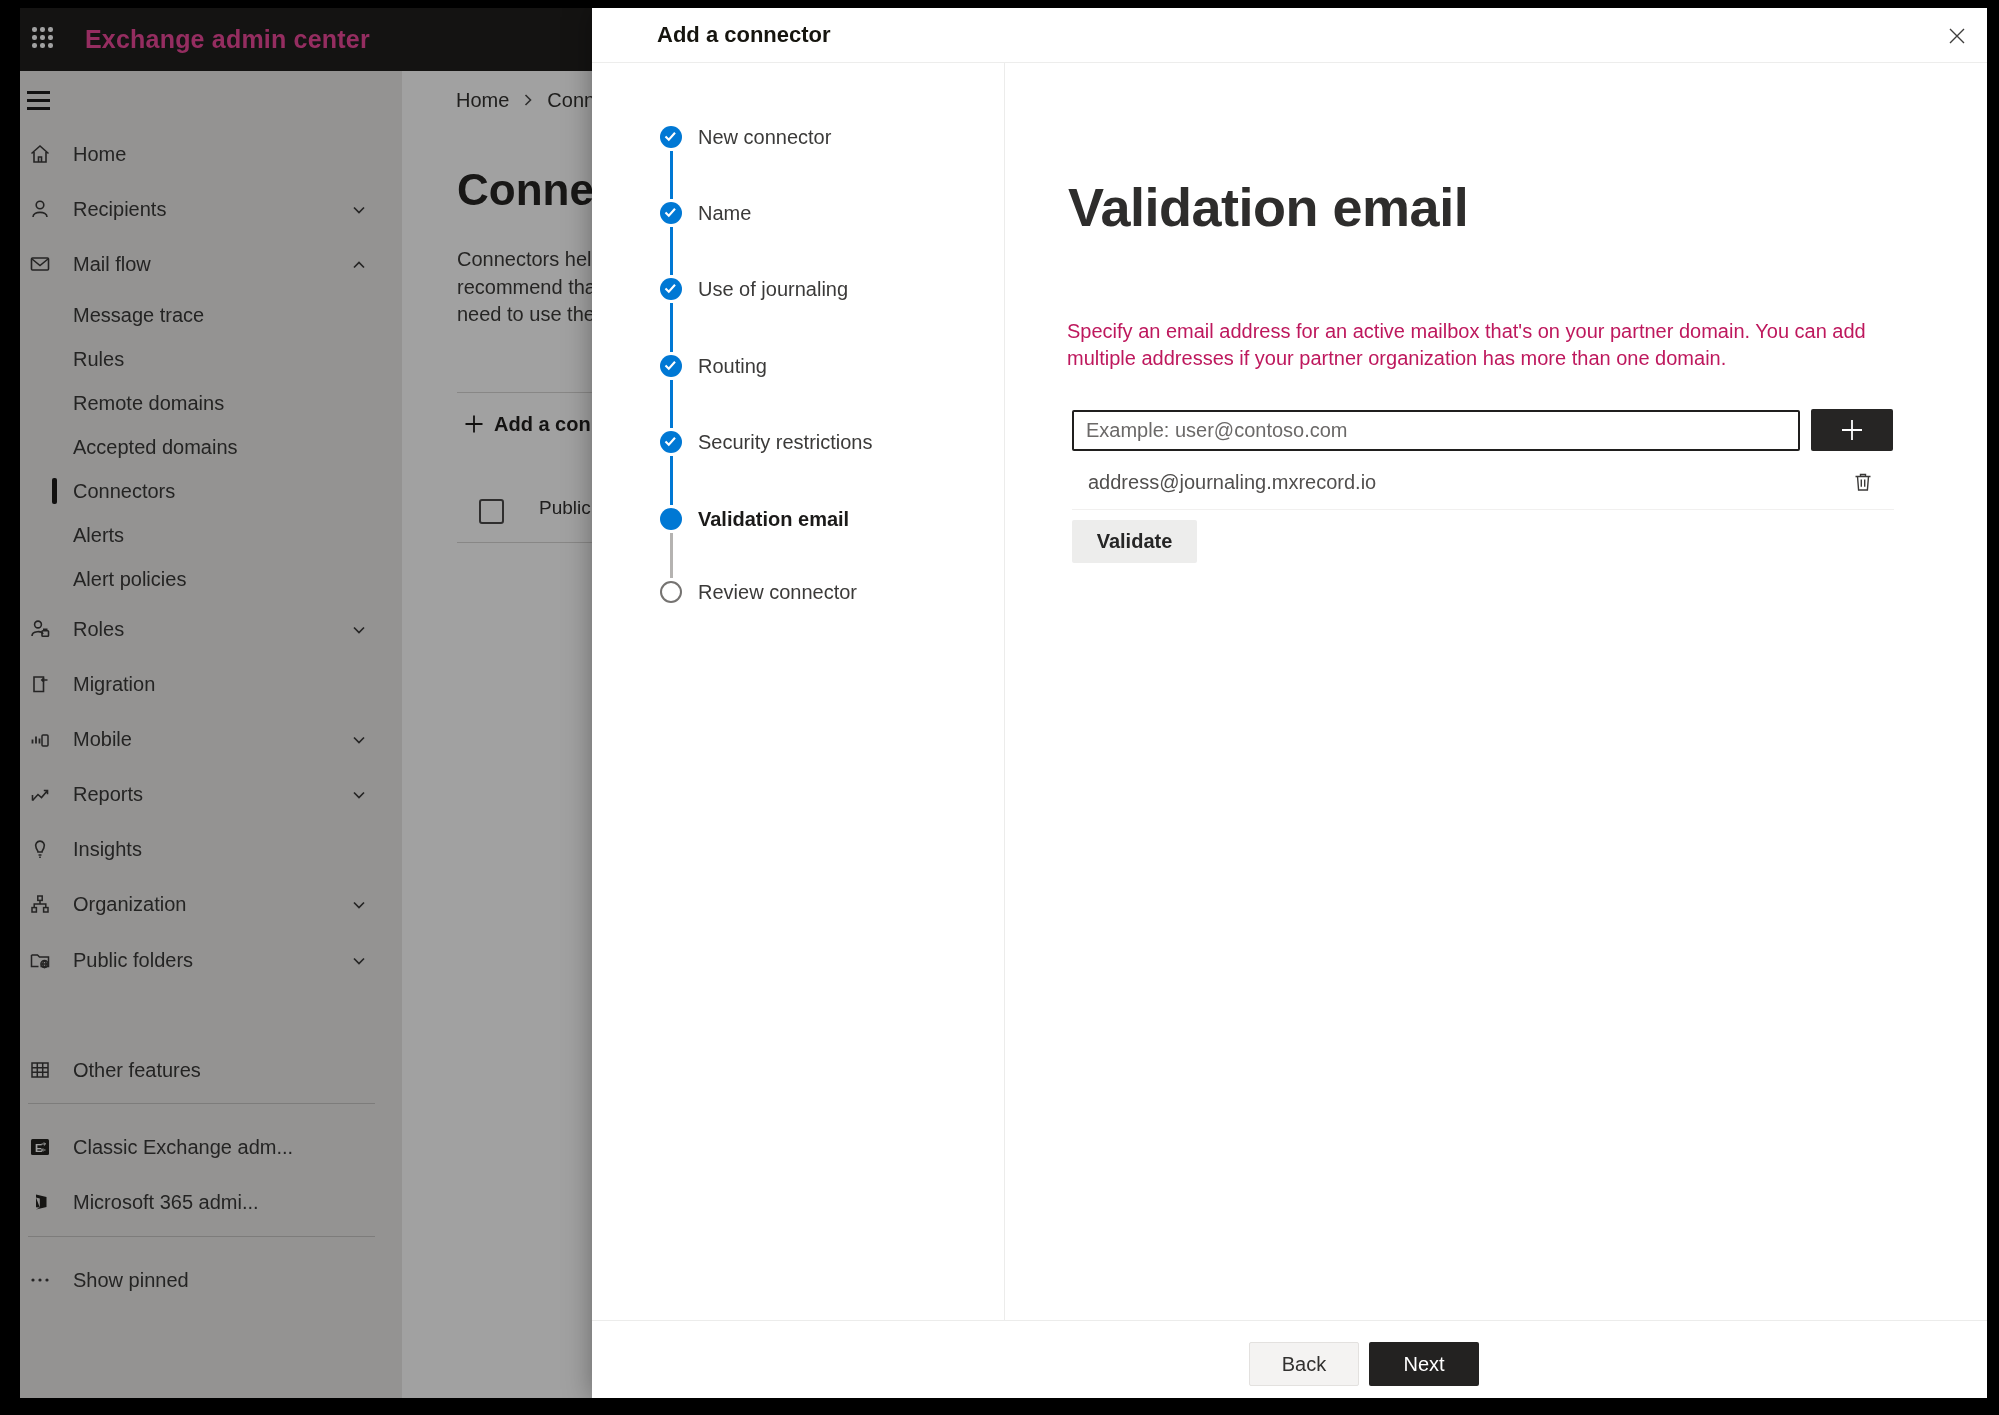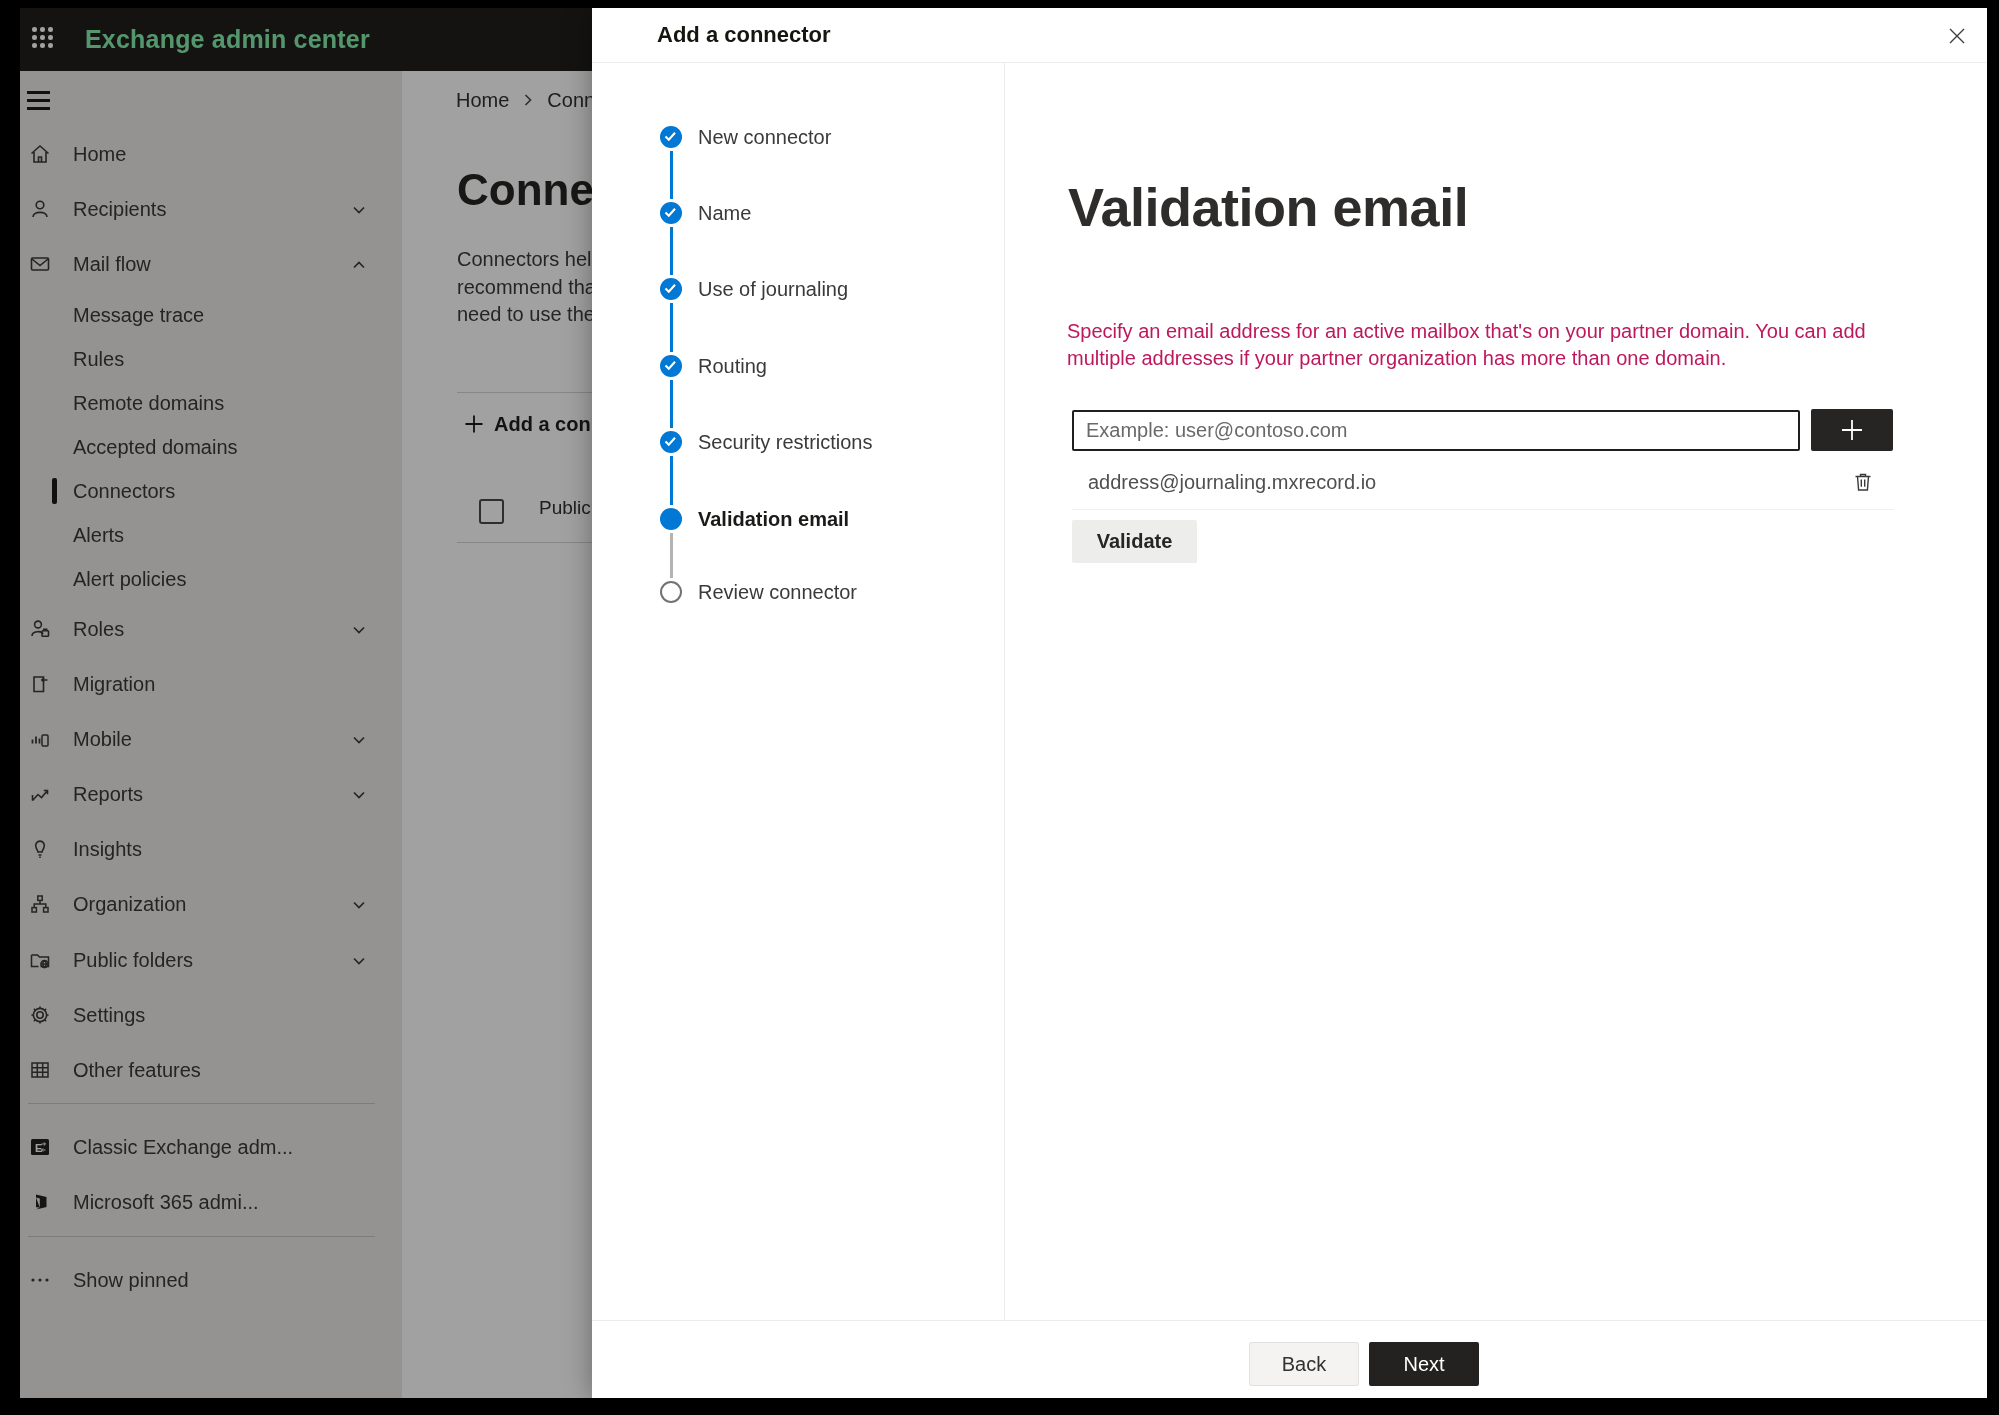--- a/index.html
+++ b/index.html
@@ -2,21 +2,21 @@
 <html><head>
 <meta charset="utf-8">
 <style>
   html,body{margin:0;padding:0;background:#000;}
   .stage{position:relative;width:1999px;height:1415px;background:#000;overflow:hidden;
          font-family:"Liberation Sans","DejaVu Sans",sans-serif;}
 
   
   .app{position:absolute;left:20px;top:8px;width:1967px;height:1390px;background:#ffffff;}
   .app-header{position:absolute;left:0;top:0;width:100%;height:63px;background:#201f1e;}
-  .app-title{position:absolute;left:65px;top:0;height:63px;line-height:63px;color:#86efac;
+  .app-title{position:absolute;left:65px;top:0;height:63px;line-height:63px;color:#ec4899;
              font-size:25px;font-weight:600;letter-spacing:.2px;}
   .waffle{position:absolute;left:12px;top:19px;width:26px;height:26px;}
   .waffle div{position:absolute;width:4.5px;height:4.5px;border-radius:50%;background:#fff;}
 
   .sidebar{position:absolute;left:0;top:63px;width:382px;bottom:0;background:#eae9e8;}
   .hamburger{position:absolute;left:7px;top:20px;width:26px;height:20px;}
   .hamburger div{position:absolute;left:0;width:23px;height:2.6px;background:#1d1c1b;}
   .nav-item{position:absolute;left:0;width:100%;height:44px;cursor:pointer;}
   .nav-ic{position:absolute;left:8px;top:10px;width:24px;height:24px;}
   .nav-ic svg{display:block;}
@@ -264,30 +264,20 @@
             </svg>
         </span>
         <span class="nav-label">Public folders</span>
         <span class="nav-chev">
           <svg width="18" height="18" viewBox="0 0 18 18" fill="none" stroke="#3c3b3a" stroke-width="1.7">
               <path d="M4 6.5 L9 11.5 L14 6.5"></path>
             </svg>
         </span>
       </div>
 
-      <div class="nav-item" style="top:922px">
-        <span class="nav-ic">
-          <svg width="24" height="24" viewBox="0 0 24 24" fill="none" stroke="#3b3a39" stroke-width="1.6">
-              <circle cx="12" cy="12" r="3.2"></circle>
-              <circle cx="12" cy="12" r="6.6"></circle>
-              <path d="M12 5.4 V3.4 M12 20.6 v-2 M5.4 12 H3.4 M20.6 12 h-2 M7.3 7.3 L5.9 5.9 M16.7 16.7 l1.4 1.4 M16.7 7.3 l1.4 -1.4 M7.3 16.7 l-1.4 1.4"></path>
-            </svg>
-        </span>
-        <span class="nav-label">Settings</span>
-      </div>
 
       <div class="nav-item" style="top:977px">
         <span class="nav-ic">
           <svg width="24" height="24" viewBox="0 0 24 24" fill="none" stroke="#3b3a39" stroke-width="1.5">
               <rect x="4" y="5" width="16" height="14"></rect>
               <path d="M4 9.7 H20 M4 14.3 H20 M9.3 5 V19 M14.7 5 V19"></path>
             </svg>
         </span>
         <span class="nav-label">Other features</span>
       </div>

